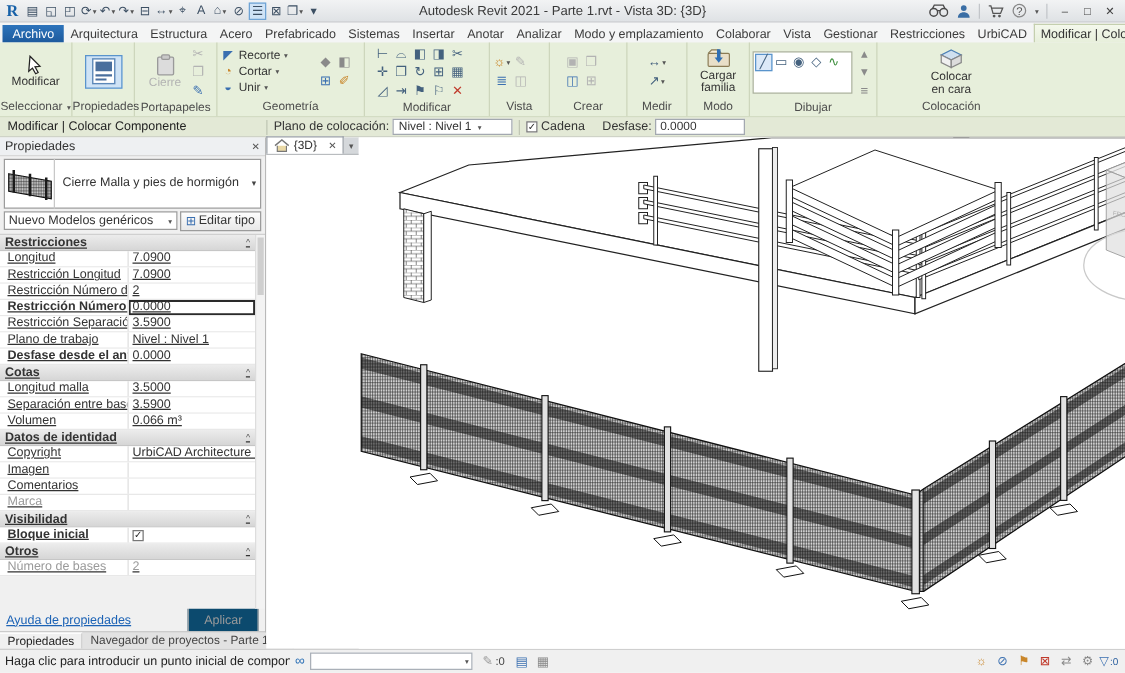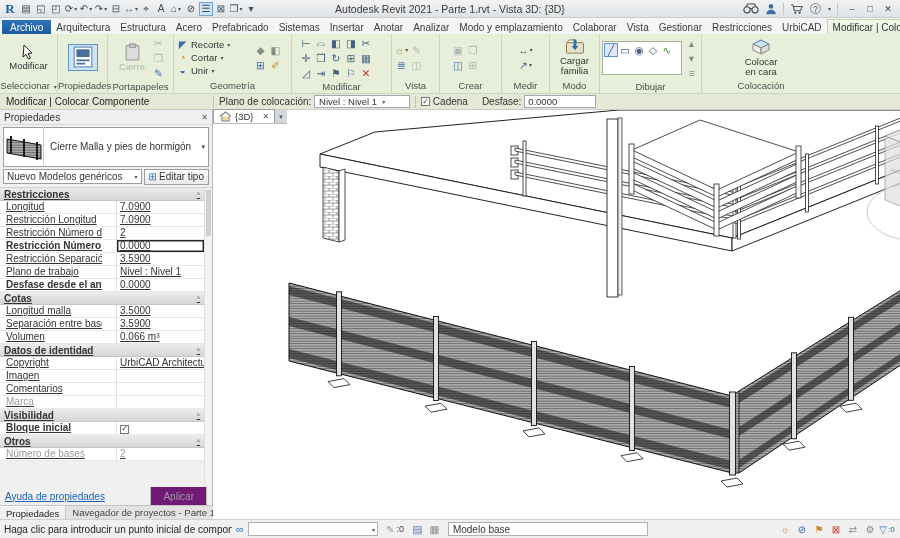--- a/index.html
+++ b/index.html
@@ -78,31 +78,31 @@
   #famrow { height:19px; display:flex; align-items:center; padding:1px 3px; gap:2px; }
   #famsel { flex:1; background:#fff; border:1px solid #9c9c9c; height:15px; font-size:10px;
     display:flex; align-items:center; justify-content:space-between; padding:0 3px; }
   #edittype { background:linear-gradient(#fdfdfd,#e8e8e8); border:1px solid #9c9c9c; height:16px;
     font-size:10px; display:flex; align-items:center; gap:2px; padding:0 4px; }
   #pgrid { flex:1; position:relative; background:#f0f0f0; margin-top:1px; overflow:hidden; border-top:1px solid #d0d0d0;text-decoration:underline;}
   .psec { height:13px; background:linear-gradient(#ececec,#d6d6d6); border-bottom:1px solid #c6c6c6;
     font-size:10px; font-weight:bold; display:flex; align-items:center; justify-content:space-between;
     padding:0 4px; line-height:13px;}
   .psec .pin { font-size:7px; color:#555; font-weight:normal;}
-  .prow { height:13px; display:flex; font-size:10px; background:#fff; border-bottom:1px solid #e8e8e8;gap:14px; }
+  .prow { height:13px; display:flex; font-size:10px; background:#fff; border-bottom:1px solid #e8e8e8; }
   .prow .lbl { width:102px; padding-left:6px; white-space:nowrap; overflow:hidden; color:#333; line-height:12px;}
   .prow .val { flex:1; border-left:1px solid #e0e0e0; padding-left:3px; white-space:nowrap; overflow:hidden; line-height:12px; position:relative;}
   .prow.gray .lbl, .prow.gray .val { color:#9a9a9a; }
   .prow.bold .lbl { font-weight:bold; }
   .prow.selected .val { box-shadow:inset 0 0 0 1.5px #2a2a2a; }
   .pgrid-scroll { position:absolute; right:0; top:0; bottom:0; width:8px; background:#f3f3f3; border-left:1px solid #ddd;}
   .pgrid-scroll .th { position:absolute; top:2px; left:1px; width:5px; height:46px; background:#cfcfcf; }
   #pfoot { height:18px; display:flex; align-items:center; justify-content:space-between; padding:0 5px; }
   #pfoot a { font-size:10px; color:#1b62b5; text-decoration:underline; }
-  #applybtn { background:#701a75; border:1px solid #b5b5b5; color:#9a9a9a; font-size:10px;
+  #applybtn { background:#0c4a6e; border:1px solid #b5b5b5; color:#9a9a9a; font-size:10px;
     padding:0 12px; height:26px; display:flex; align-items:center;}
   #btabs { height:14px; display:flex; background:#e2e2e2; border-top:1px solid #c2c2c2; }
   .btab { font-size:9.5px; padding:0 6px; display:flex; align-items:center; color:#444;
     border-right:1px solid #c8c8c8; background:#e2e2e2; white-space:nowrap;}
   .btab.act { background:#f0f0f0; border-top:1px solid #fff; font-weight:normal; color:#222;}
 
   
   #drawing { flex:1; display:flex; min-width:0; background:#fff; }
   #viewtabs { height:14px; background:#d5d8db; display:flex; align-items:flex-end; border-bottom:1px solid #b9bcbf;}
   .vtab { height:14px; background:#fff; border:1px solid #9aa0a6; border-bottom:none;
@@ -752,23 +752,20 @@
     <div class="combo">
         <span class="ddm">▾</span>
       </div>
     <span class="pl">✎</span>
     <span class="cnt">:0</span>
     <span style="width:6px"></span>
     <div style="display:flex;gap:2px">
         <span class="ic c-blue">▤</span>
         <span class="ic c-gray">▦</span>
       </div>
-    <div class="field">
-        <span>Modelo base</span>
-      </div>
     <div class="sricons">
         <span class="ic c-amber">☼</span>
         <span class="ic c-blue">⊘</span>
         <span class="ic c-amber">⚑</span>
         <span class="ic c-red">⊠</span>
         <span class="ic c-gray">⇄</span>
         <span class="ic c-gray">⚙</span>
         <span class="ic c-blue">▽<span class="badge">:0</span></span>
       </div>
   </div>

